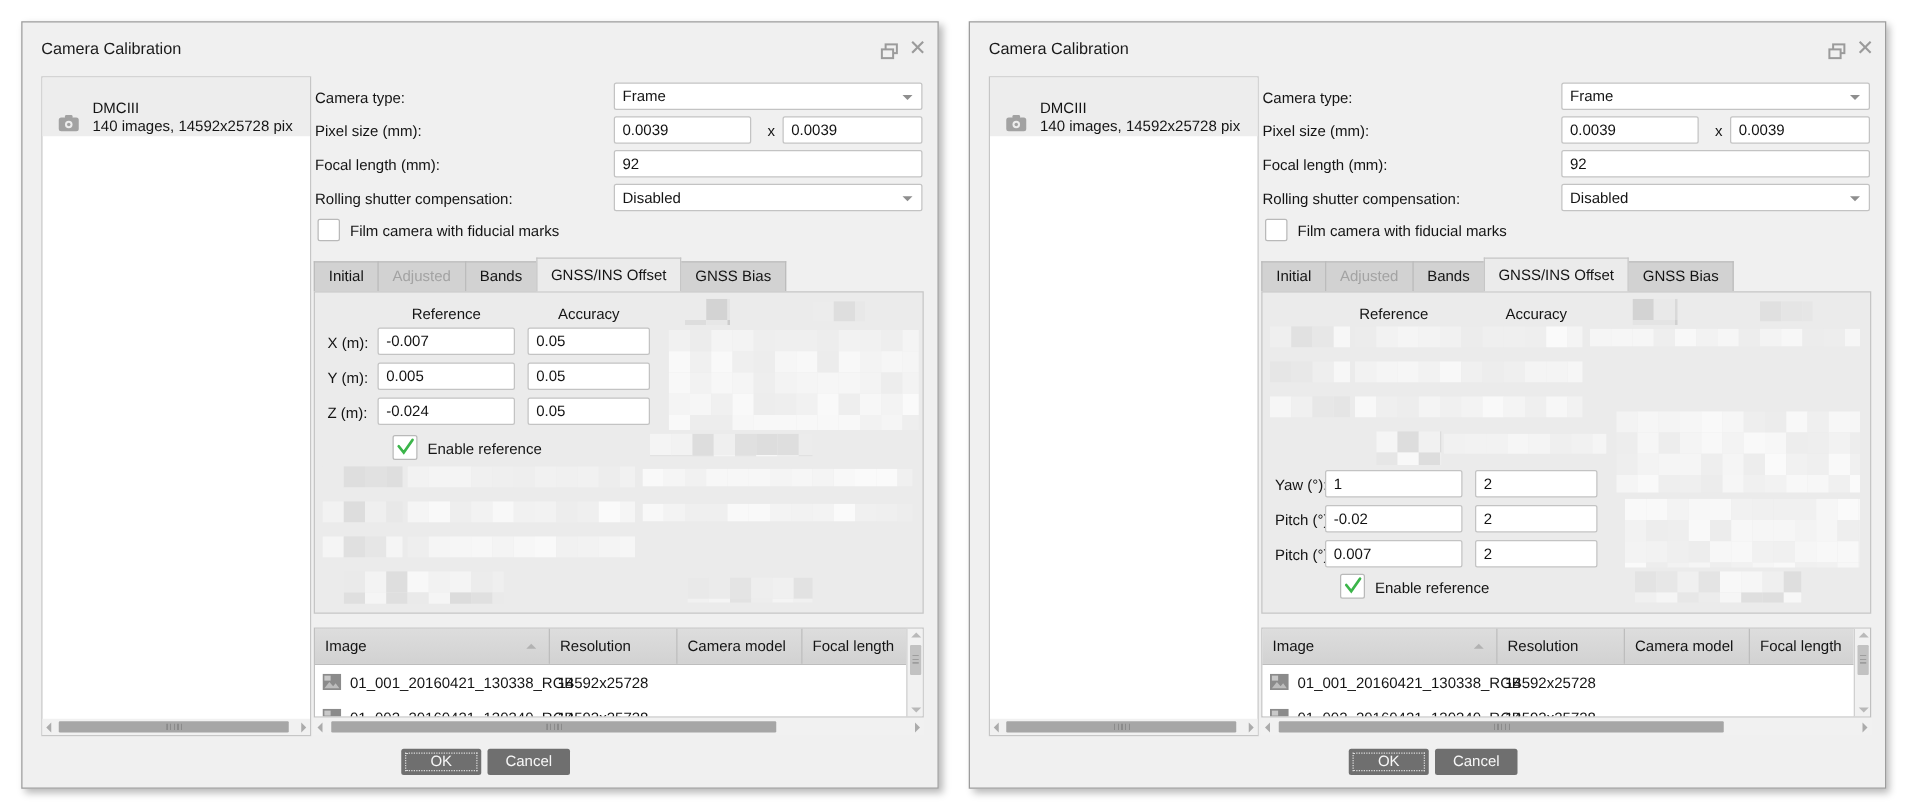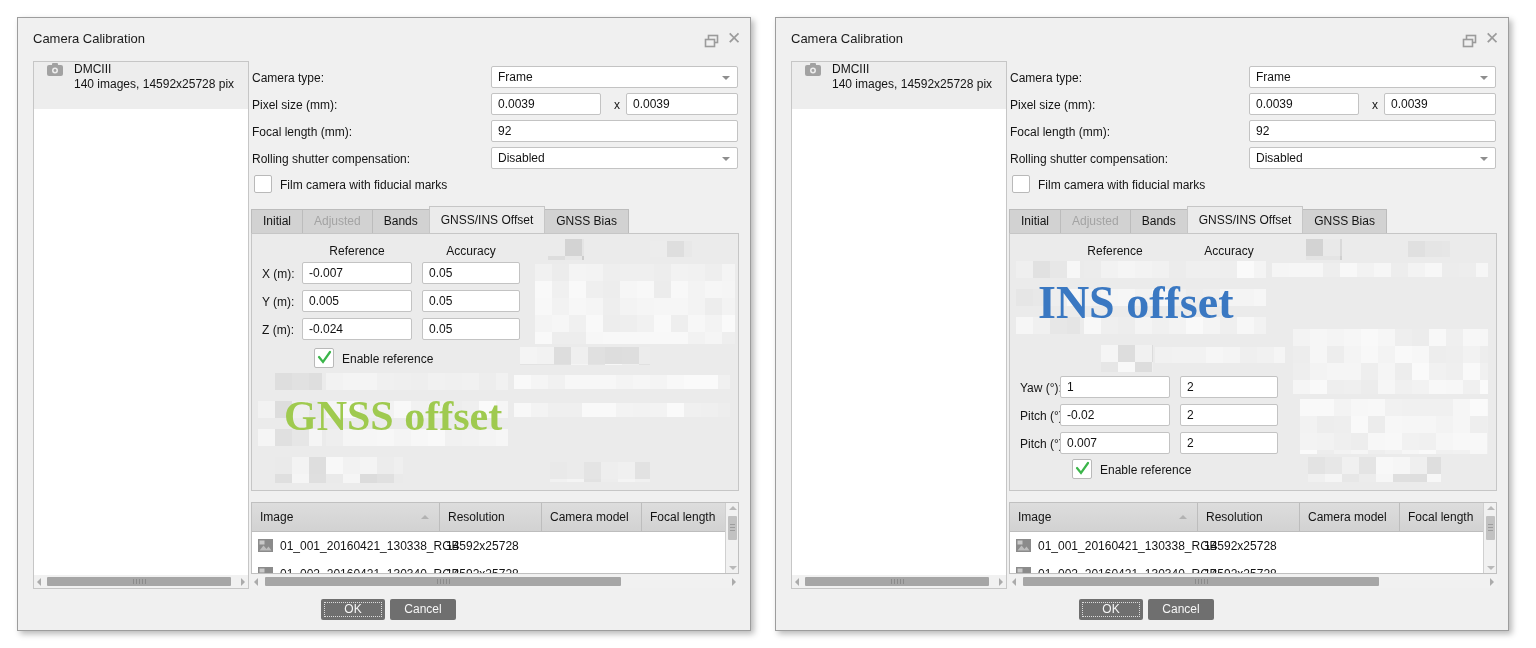--- a/index.html
+++ b/index.html
@@ -14,21 +14,21 @@
   #win-right { left:775px; }
 
   .title { position:absolute; left:15px; top:13px; font-size:13px; color:#1a1a1a; }
   .ico-restore { position:absolute; left:686px; top:16px; width:16px; height:14px; cursor:default; }
   .ico-close { position:absolute; left:709px; top:10px; font-size:17px; color:#9b9b9b; cursor:default; }
 
   
   .sidebar { position:absolute; left:15px; top:43px; width:216px; height:528px;
              background:#ffffff; border:1px solid #c6c6c6; }
   .sidebar-item { position:relative; height:47px; background:#ededed; display:flex;
-                  align-items:flex-start; padding-left:12px; gap:10px; }
+                  align-items:flex-end; padding-left:12px; gap:10px; }
   .cam-text .nm { display:block; line-height:15px; }
   .cam-text .inf { display:block; line-height:15px; }
   .sb-scroll { position:absolute; left:0; right:0; bottom:0; height:13px; background:#f1f1f1; }
 
   
   .hthumb { position:absolute; top:2px; height:9px; background:#a6a6a6; border-radius:1px; }
   .grip-v { position:absolute; top:2px; bottom:2px; left:50%; width:13px; margin-left:-6px;
             background:repeating-linear-gradient(90deg,#8b8b8b 0 1px,transparent 1px 3px); }
   .arr { position:absolute; width:0; height:0; border:4px solid transparent; }
   .arr.left  { left:3px; top:3px; border-right-color:#ababab; border-left:0; }
@@ -387,21 +387,20 @@
       <input class="fld" style="left: 50px; top: 84px; width: 110px;" readonly="" value="-0.024">
       <input class="fld" style="left: 170px; top: 84px; width: 98px;" readonly="" value="0.05">
 
       <span class="chk" style="left:62px; top:114px; width:20px; height:20px;">
         <svg width="17" height="17" viewBox="0 0 17 17">
             <path d="M3 8 L7 13 L14 3" fill="none" stroke="#3bb54a" stroke-width="2.2" stroke-linecap="round"></path>
           </svg>
       </span>
       <div class="lbl" style="left:90px; top:118px;">Enable reference</div>
 
-      <div class="annotation" style="left: 32px; top: 158px; font-size: 42px; color: rgb(159, 202, 79);">GNSS offset</div>
     </div>
 
     <div class="imgtable">
       <div class="thead">
         <div class="th" style="width:188px;"><span>Image</span><span class="sort"></span></div>
         <div class="th" style="width:102px;">Resolution</div>
         <div class="th" style="width:100px;">Camera model</div>
         <div class="th" style="width:83px; border-right:none;">Focal length</div>
       </div>
       <div class="tbody">
@@ -724,21 +723,20 @@
           <i style="left:51px;top:17px;width:17px;height:17px;background:rgb(236,236,236)"></i>
           <i style="left:68px;top:17px;width:17px;height:17px;background:rgb(246,246,246)"></i>
           <i style="left:85px;top:17px;width:17px;height:17px;background:rgb(223,223,223)"></i>
           <i style="left:102px;top:17px;width:17px;height:17px;background:rgb(222,222,222)"></i>
           <i style="left:119px;top:17px;width:17px;height:17px;background:rgb(247,247,247)"></i>
         </div>
 
       <div class="colhead" style="left:50px; top:10px; width:110px;">Reference</div>
       <div class="colhead" style="left:170px; top:10px; width:98px;">Accuracy</div>
 
-      <div class="annotation" style="left: 28px; top: 42px; font-size: 46px; color: rgb(58, 120, 194);">INS offset</div>
 
       <div class="lbl" style="left:10px; top:147px;">Yaw (°):</div>
       <input class="fld" style="left: 50px; top: 142px; width: 110px;" readonly="" value="1">
       <input class="fld" style="left: 170px; top: 142px; width: 98px;" readonly="" value="2">
       <div class="lbl" style="left:10px; top:175px;">Pitch (°):</div>
       <input class="fld" style="left: 50px; top: 170px; width: 110px;" readonly="" value="-0.02">
       <input class="fld" style="left: 170px; top: 170px; width: 98px;" readonly="" value="2">
       <div class="lbl" style="left:10px; top:203px;">Pitch (°):</div>
       <input class="fld" style="left: 50px; top: 198px; width: 110px;" readonly="" value="0.007">
       <input class="fld" style="left: 170px; top: 198px; width: 98px;" readonly="" value="2">

